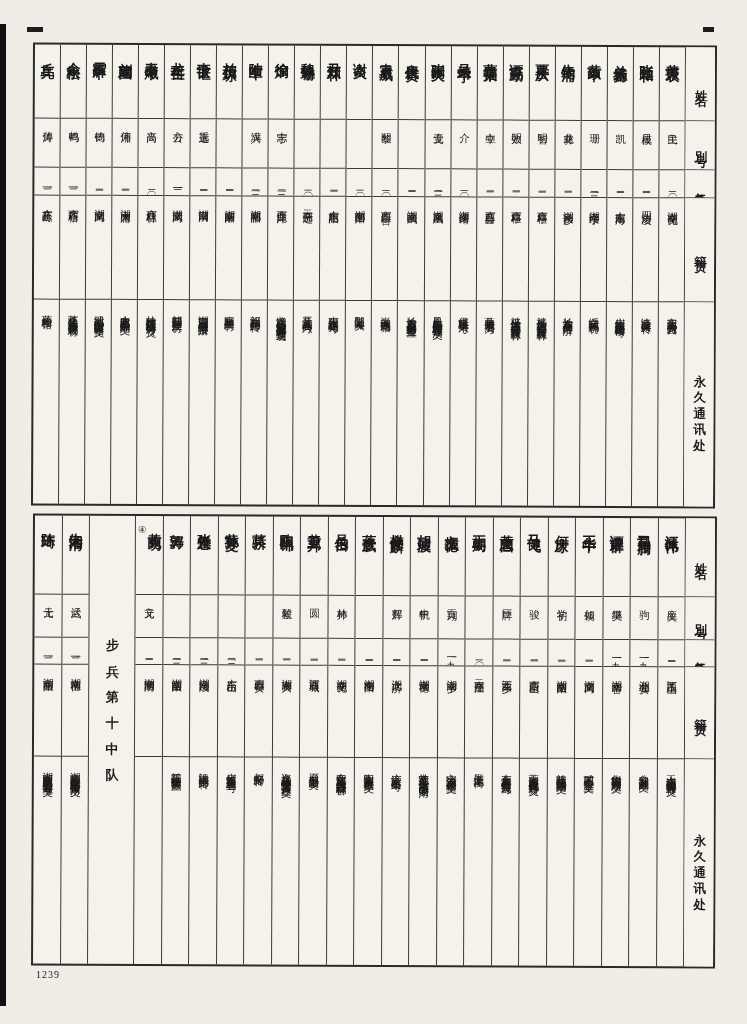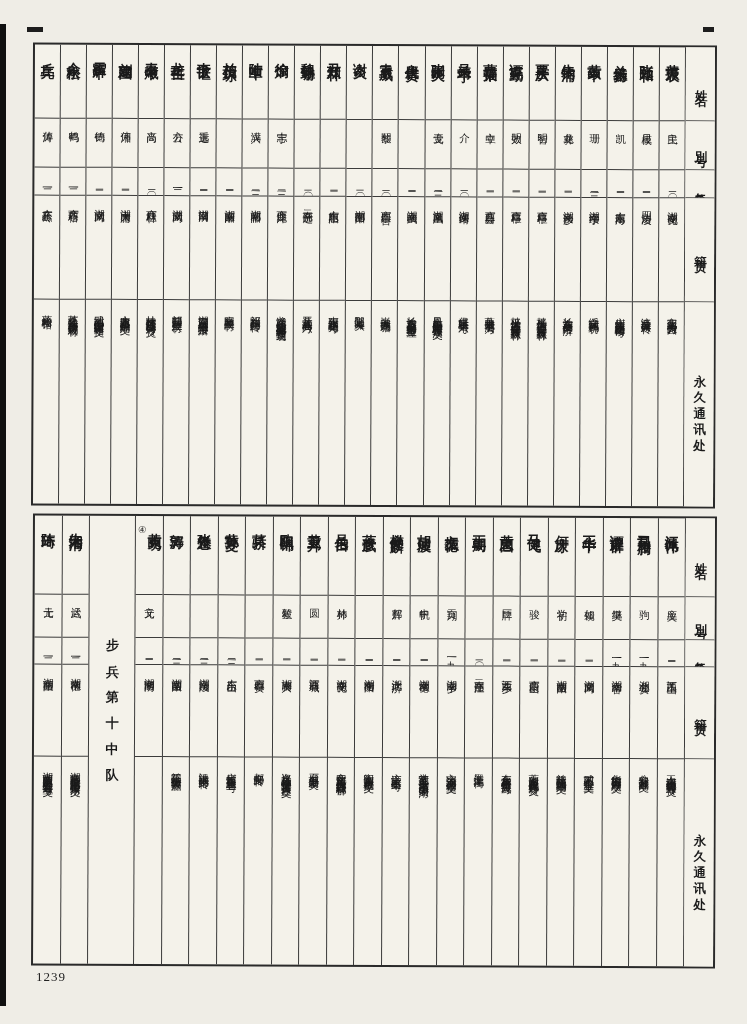--- a/index.html
+++ b/index.html
@@ -51,21 +51,21 @@
   .h-age .vtext { font-size:11.5px; letter-spacing:1px; }
   .h-address .vtext { letter-spacing:16px; }
 
   .unit-cell { flex:1 1 auto; border-bottom:none; padding-top:112px; }
   .unit-cell .vtext { font-size:13px; font-weight:700; letter-spacing:26px; line-height:1.1; }
 
   .note { display:block; font-size:9.5px; font-weight:400; margin-top:2px; letter-spacing:0; }
 
   .pagenum {
     position:absolute; left:36px; top:969px;
-    font-size:13px; color:#222; letter-spacing:1px;
+    font-size:10px; color:#222; letter-spacing:1px;
   }
 </style>
 </head>
 <body>
 
 <div class="page">
   <div class="scan-edge"></div>
   <div class="scan-mark-tl"></div>
   <div class="scan-mark-tr"></div>
 

